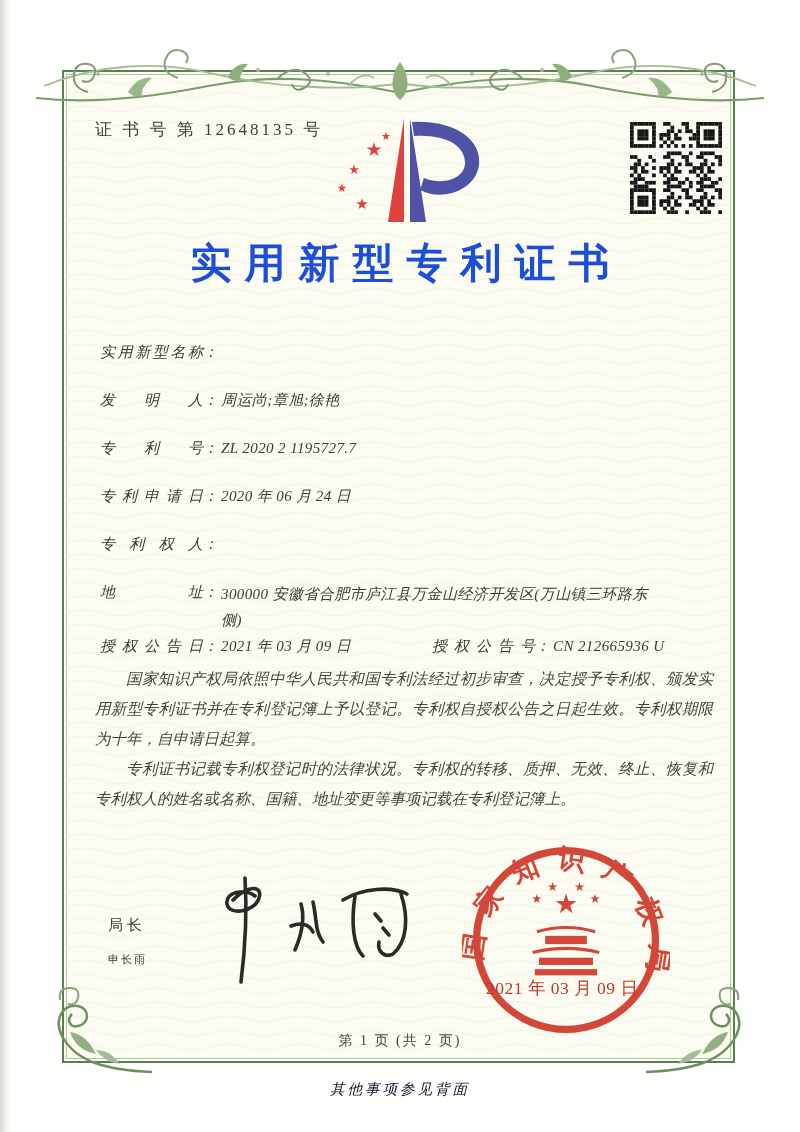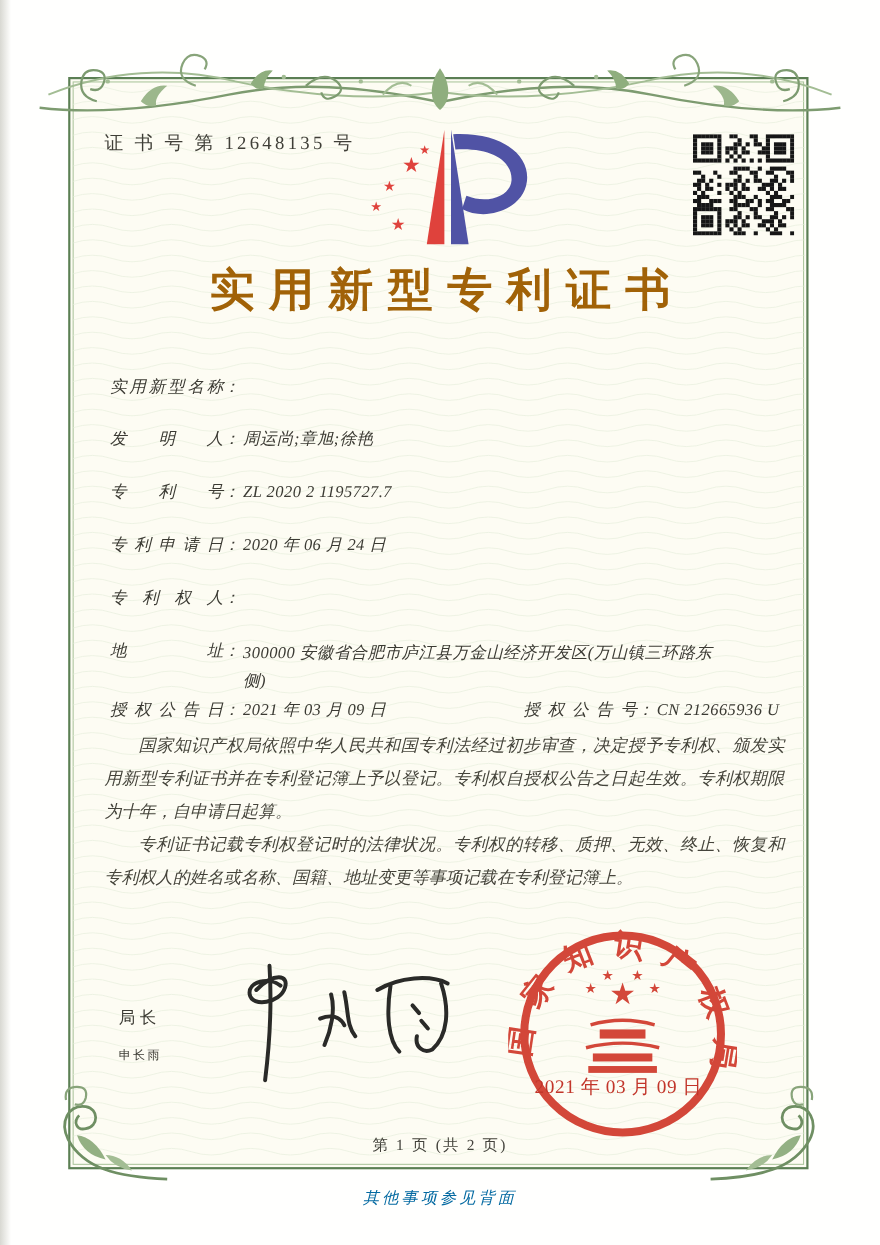--- a/index.html
+++ b/index.html
@@ -16,47 +16,47 @@
   .ornament-top{position:absolute;left:28px;top:34px;z-index:3;}
   .corner{position:absolute;z-index:3;}
   .corner-bl{left:36px;top:984px;}
   .corner-br{left:642px;top:984px;transform:scaleX(-1);}
   .content{position:absolute;left:0;top:0;width:800px;height:952px;z-index:2;}
 
   .cert-no{position:absolute;left:95px;top:118px;font-size:17px;letter-spacing:3px;color:#3f3e37;}
   .logo{position:absolute;left:330px;top:110px;}
   .qr{position:absolute;left:630px;top:122px;width:92px;height:92px;}
   .title{position:absolute;left:0;top:236px;width:800px;text-align:center;
-        font-size:41px;font-weight:bold;letter-spacing:13px;text-indent:13px;color:#a16207;}
+        font-size:41px;font-weight:bold;letter-spacing:13px;text-indent:13px;color:#1d4ed8;}
 
   .fields{position:absolute;left:100px;top:341px;width:614px;font-size:15px;font-style:italic;}
   .frow{display:flex;line-height:22px;margin-bottom:26px;position:relative;}
   .flabel{display:inline-block;width:103px;text-align:justify;text-align-last:justify;flex:0 0 103px;}
   .fcolon{flex:0 0 18px;}
   .fvalue{letter-spacing:.4px;}
   .row-addr{margin-bottom:2px;}
   .wrapw{width:438px;line-height:26px;}
-  .pair2{position:absolute;left:332px;top:0;display:flex;margin-left:44px;}
+  .pair2{position:absolute;left:332px;top:0;display:flex;}
 
   .paragraphs{position:absolute;left:95px;top:664px;width:618px;font-size:15.5px;
         line-height:30px;color:#45443b;text-align:justify;}
   .paragraphs p{margin:0;text-indent:2em;font-style:italic;}
 
   .signer-title{position:absolute;left:108px;top:916px;font-size:15px;letter-spacing:4px;}
   .signer-name{position:absolute;left:108px;top:952px;font-size:11px;letter-spacing:2px;}
   .signature{position:absolute;left:205px;top:870px;}
 
   .seal{position:absolute;left:462px;top:836px;width:208px;height:208px;}
   .seal-date{position:absolute;left:486px;top:976px;font-size:17.5px;color:#c2352a;
         letter-spacing:.5px;white-space:nowrap;}
 
   .page-num{position:absolute;left:0;top:1032px;width:800px;text-align:center;
         font-size:14px;letter-spacing:2px;color:#43423b;}
   .back-note{position:absolute;left:0;top:1080px;width:800px;text-align:center;
-        font-size:14.5px;letter-spacing:3px;color:#0369a1;font-style:italic;}
+        font-size:14.5px;letter-spacing:3px;color:#0f172a;font-style:italic;}
 </style>
 </head>
 <body>
 
 <div class="page">
   <div class="edge-shade"></div>
 
   <div class="frame">
     <div class="frame-inner"></div>
   </div>

